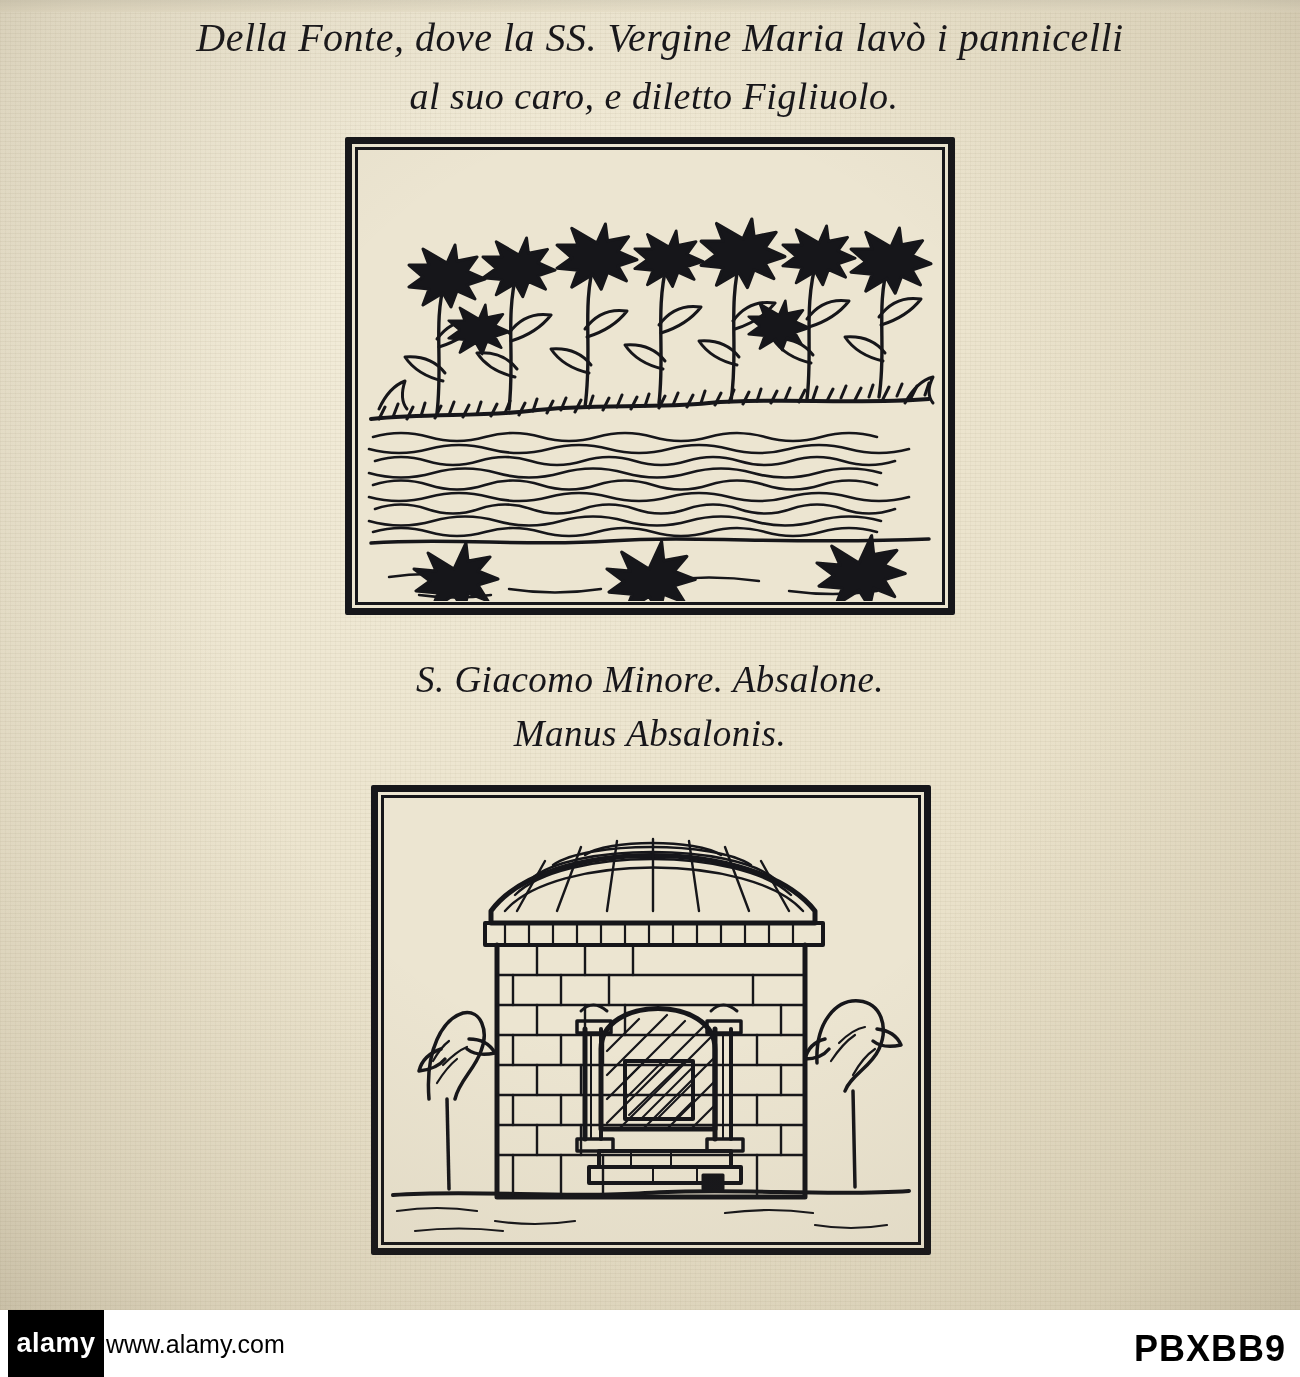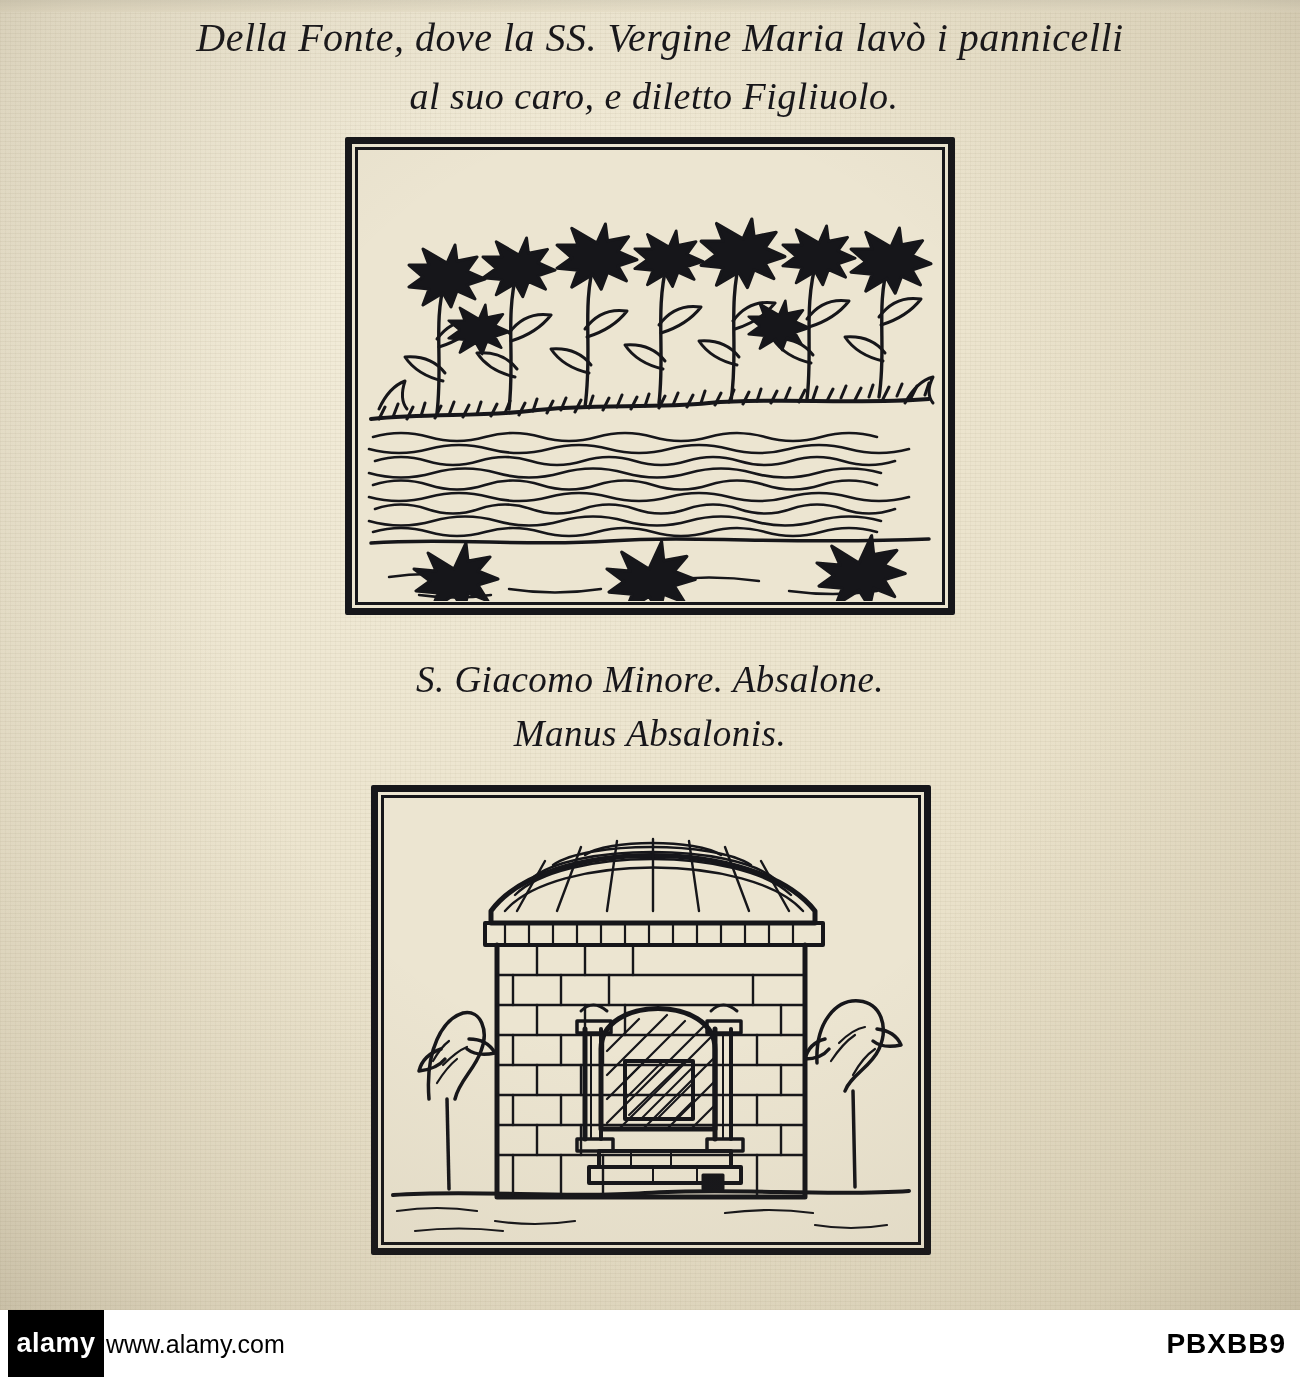--- a/index.html
+++ b/index.html
@@ -130,21 +130,21 @@
     left: 106px; top: 20px;
     color: #000000;
     font-family: "Liberation Sans", sans-serif;
     font-size: 25px;
   }
   .footer-id {
     position: absolute;
     right: 14px; top: 18px;
     color: #000000;
     font-family: "Liberation Sans", sans-serif;
-    font-size: 28px;
+    font-size: 36px;
     font-weight: bold;
     letter-spacing: 1px;
   }
 </style>
 </head>
 <body>
 
 <div id="page">
   <div class="paper"></div>
   <div class="top-strip"></div>

